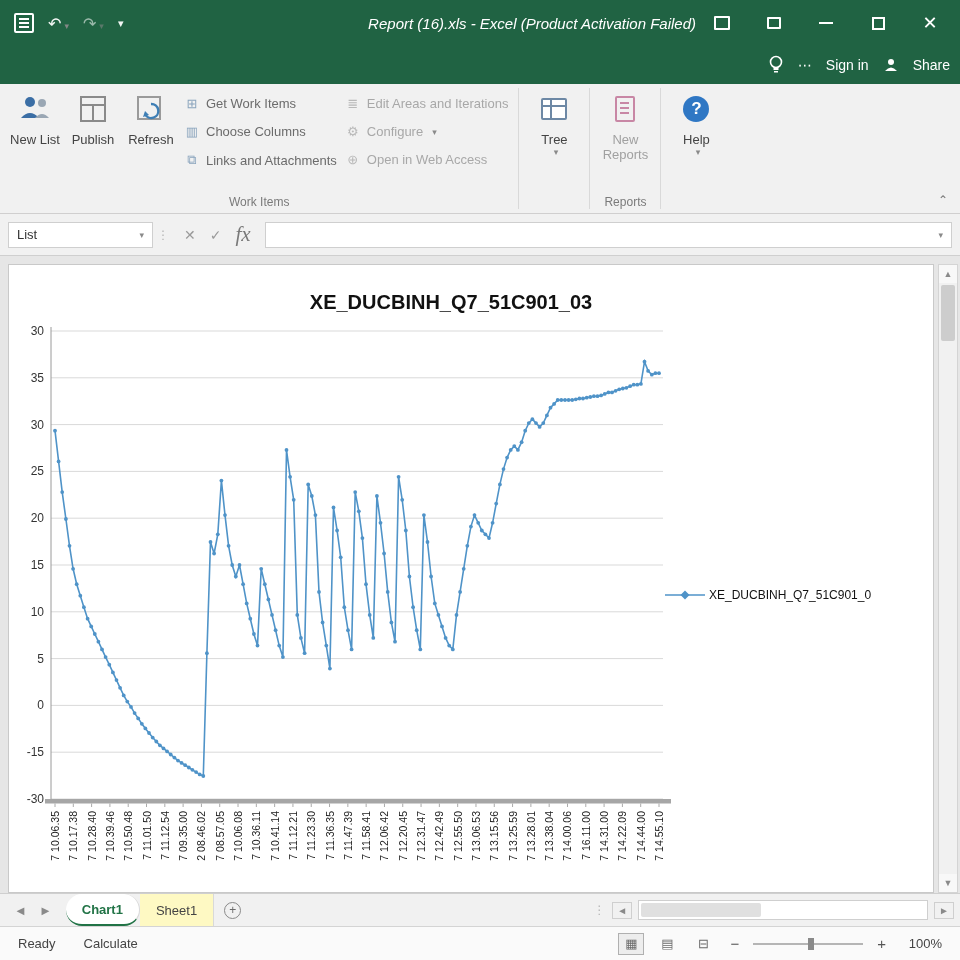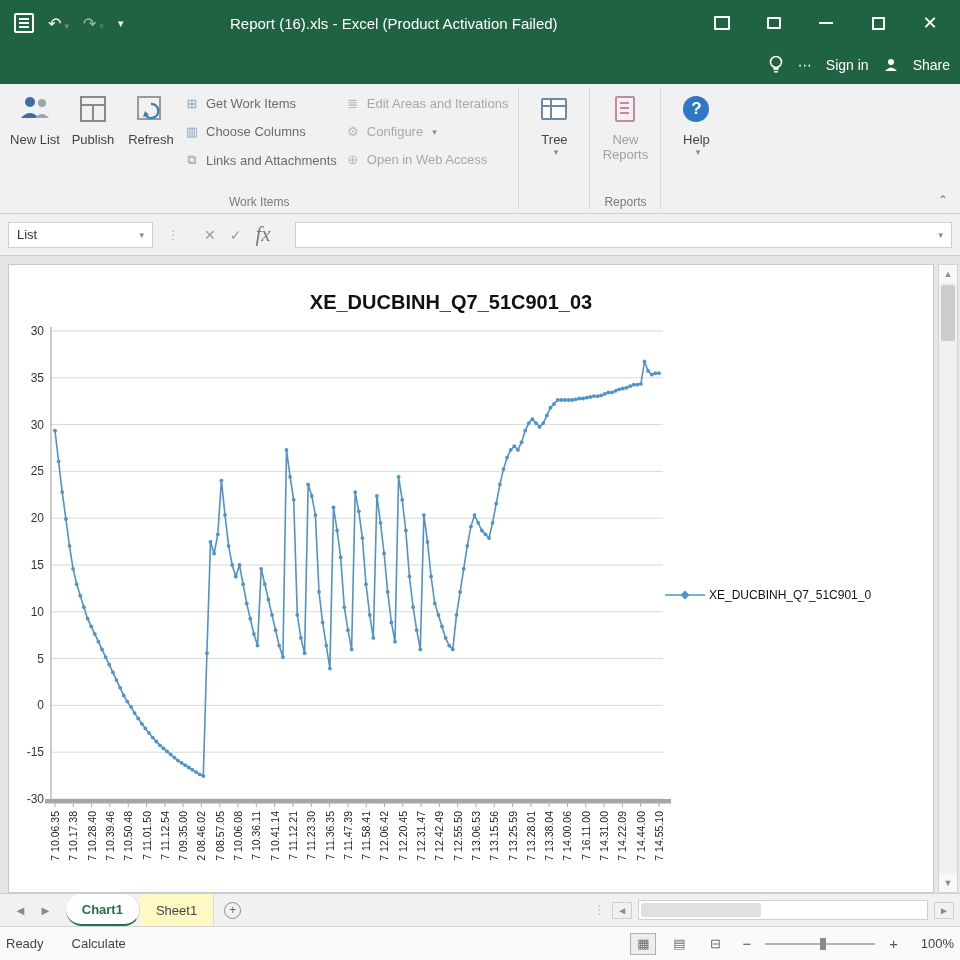--- a/index.html
+++ b/index.html
@@ -7,21 +7,21 @@
   body { font-family: "Liberation Sans", sans-serif; background:#e6e6e6; }
   .app { width:960px; height:960px; display:flex; flex-direction:column; }
 
   
   .titlebar { height:46px; background:var(--c-excel_green,#206343); display:flex; align-items:center; color:#fff; flex:0 0 auto; }
   .qat { display:flex; align-items:center; gap:14px; padding-left:14px; width:230px; }
   .qat .g { font-size:16px; color:#fff; opacity:.95; cursor:default; }
   .qat .dim { opacity:.55; }
   .logo-box { width:20px; height:20px; border:2px solid #fff; border-radius:2px; display:flex; align-items:center; justify-content:center; }
   .logo-box i { display:block; width:10px; height:2px; background:#fff; box-shadow:0 4px 0 #fff, 0 -4px 0 #fff; }
-  .win-title { flex:1; text-align:left; font-size:15px; color:#fff; }
+  .win-title { flex:1; text-align:right; font-size:15px; color:#fff;font-style:italic; }
   .win-controls { display:flex; align-items:center; gap:0; padding-right:4px; }
   .win-btn { width:52px; height:40px; display:flex; align-items:center; justify-content:center; color:#fff; font-size:15px; cursor:default; }
   .mini-ico { width:16px; height:14px; border:2px solid #fff; border-radius:1px; position:relative; }
   .mini-ico.small { width:14px; height:12px; }
   .maxbox { width:13px; height:13px; border:2px solid #fff; }
   .minline { width:14px; height:2px; background:#fff; }
 
   
   .menubar { height:38px; background:var(--c-excel_green,#206343); display:flex; align-items:center; color:#fff; flex:0 0 auto; padding:0 10px; }
   .menu-tabs { display:flex; align-items:center; }
@@ -46,21 +46,21 @@
   .dd { font-size:9px; color:#8a8a8a; margin-left:3px; }
   .help-q { width:26px; height:26px; border-radius:50%; background:#2f77c4; color:#fff; font-weight:bold; font-size:17px; display:flex; align-items:center; justify-content:center; }
   .tree-ico { width:26px; height:22px; border:2px solid #6d88a5; border-radius:2px; position:relative; background:#fff; }
   .tree-ico::before { content:""; position:absolute; left:0; right:0; top:5px; height:2px; background:#6d88a5; }
   .tree-ico::after { content:""; position:absolute; top:0; bottom:0; left:7px; width:2px; background:#6d88a5; }
   .report-ico { width:20px; height:26px; border:2px solid #c887a5; border-radius:2px; position:relative; }
   .report-ico::before { content:""; position:absolute; left:3px; top:4px; width:9px; height:2px; background:#c887a5; box-shadow:0 5px 0 #c887a5, 0 10px 0 #c887a5; }
   .collapse-ribbon { position:absolute; right:12px; bottom:6px; color:#7a7a7a; font-size:12px; cursor:pointer; }
 
   
-  .formula-row { height:42px; background:#f1f1f1; border-bottom:1px solid #cfcfcf; display:flex; align-items:center; padding:6px 8px; gap:14px; flex:0 0 auto; }
+  .formula-row { height:42px; background:#f1f1f1; border-bottom:1px solid #cfcfcf; display:flex; align-items:center; padding:6px 8px; gap:4px; flex:0 0 auto; }
   .name-box { width:145px; height:26px; background:#fff; border:1px solid #cfcfcf; display:flex; align-items:center; font-size:13px; color:#333; padding:0 8px; }
   .name-box .dd { margin-left:auto; }
   .fx-btns { display:flex; align-items:center; gap:14px; padding:0 10px; color:#9a9a9a; font-size:14px; }
   .fx-italic { font-style:italic; font-family:Liberation Serif, serif; font-size:21px; color:#7a7a7a; }
   .formula-input { flex:1; height:26px; background:#fff; border:1px solid #cfcfcf; display:flex; align-items:center; padding:0 8px; font-size:13px; color:#333; }
   .formula-input .dd { margin-left:auto; }
   .vdots { color:#b5b5b5; font-size:12px; letter-spacing:1px; }
 
   
   .chart-wrap { flex:1 1 auto; display:flex; background:#e6e6e6; min-height:0; }
@@ -78,21 +78,21 @@
   .sheet-tab { display:flex; align-items:center; padding:0 16px; color:#444; border-right:1px solid #d9d9d9; cursor:pointer; background:#fef9c3; }
   .sheet-tab.active { background:#fff; color:var(--c-active_tab_green,#217346); font-weight:bold; border-bottom:2px solid var(--c-active_tab_green,#217346);border-radius:16px; }
   .add-sheet { display:flex; align-items:center; padding:0 10px; color:#6a6a6a; cursor:pointer; }
   .add-sheet .plus-circle { width:17px; height:17px; border:1px solid #8a8a8a; border-radius:50%; display:flex; align-items:center; justify-content:center; font-size:12px; }
   .sheet-right { margin-left:auto; display:flex; align-items:center; gap:6px; padding-right:6px; }
   .hscroll { width:290px; height:20px; background:#fff; border:1px solid #cfcfcf; position:relative; }
   .hscroll .thumb { position:absolute; left:2px; top:2px; bottom:2px; width:120px; background:#e0e0e0; border-radius:2px; cursor:grab; }
   .sr-arrow { color:#8a8a8a; font-size:10px; padding:2px 4px; cursor:pointer; border:1px solid transparent; }
 
   
-  .statusbar { height:34px; background:#fafafa; border-top:1px solid #d4d4d4; display:flex; align-items:center; padding:0 6px; font-size:13px; color:#444; flex:0 0 auto; }
+  .statusbar { height:34px; background:#fafafa; border-top:1px solid #d4d4d4; display:flex; align-items:center; padding:0 18px; font-size:13px; color:#444; flex:0 0 auto; }
   .statusbar .left { display:flex; gap:28px; }
   .statusbar .right { margin-left:auto; display:flex; align-items:center; gap:10px; }
   .viewbtn { width:26px; height:22px; display:flex; align-items:center; justify-content:center; color:#6a6a6a; font-size:13px; cursor:pointer; }
   .viewbtn.selected { border:1px solid #b0b0b0; background:#ededed; }
   .zoom-track { width:110px; height:2px; background:#b5b5b5; position:relative; }
   .zoom-thumb { position:absolute; left:50%; top:-5px; width:6px; height:12px; background:#8a8a8a; cursor:grab; }
   .zoom-pct { width:42px; text-align:right; }
   .zsign { font-size:15px; color:#555; cursor:pointer; padding:0 4px; }
 </style>
 </head>

